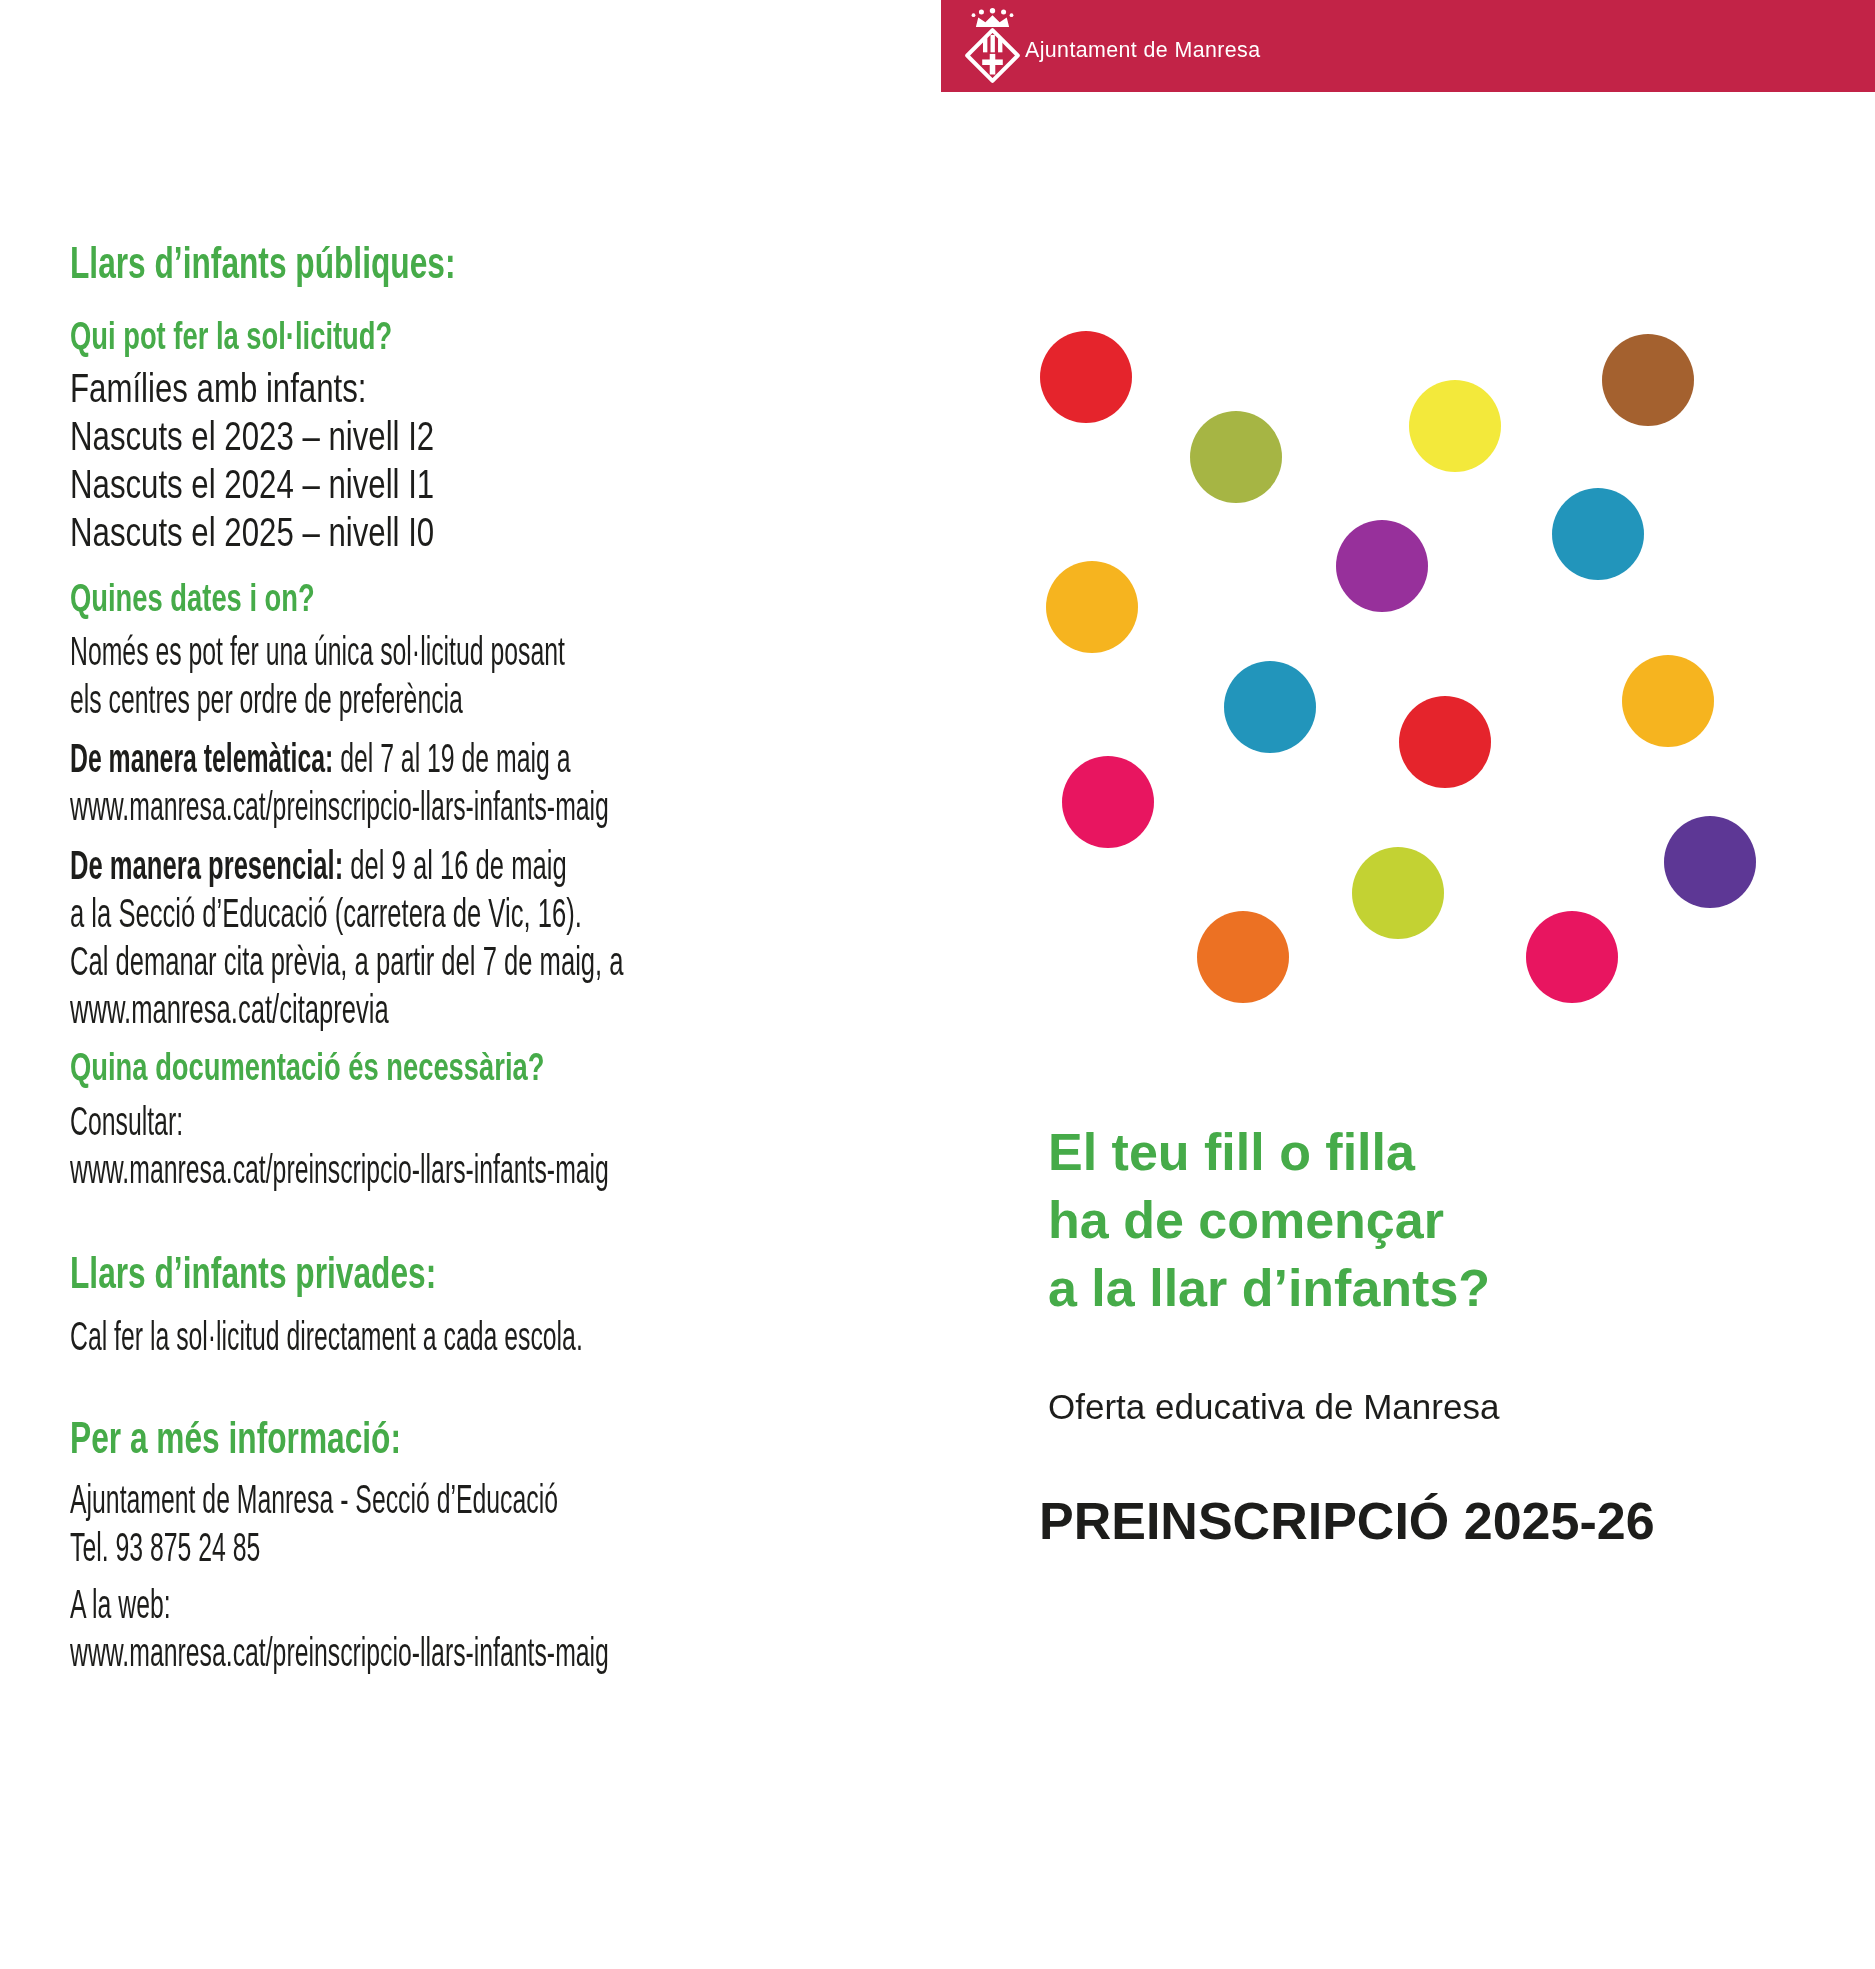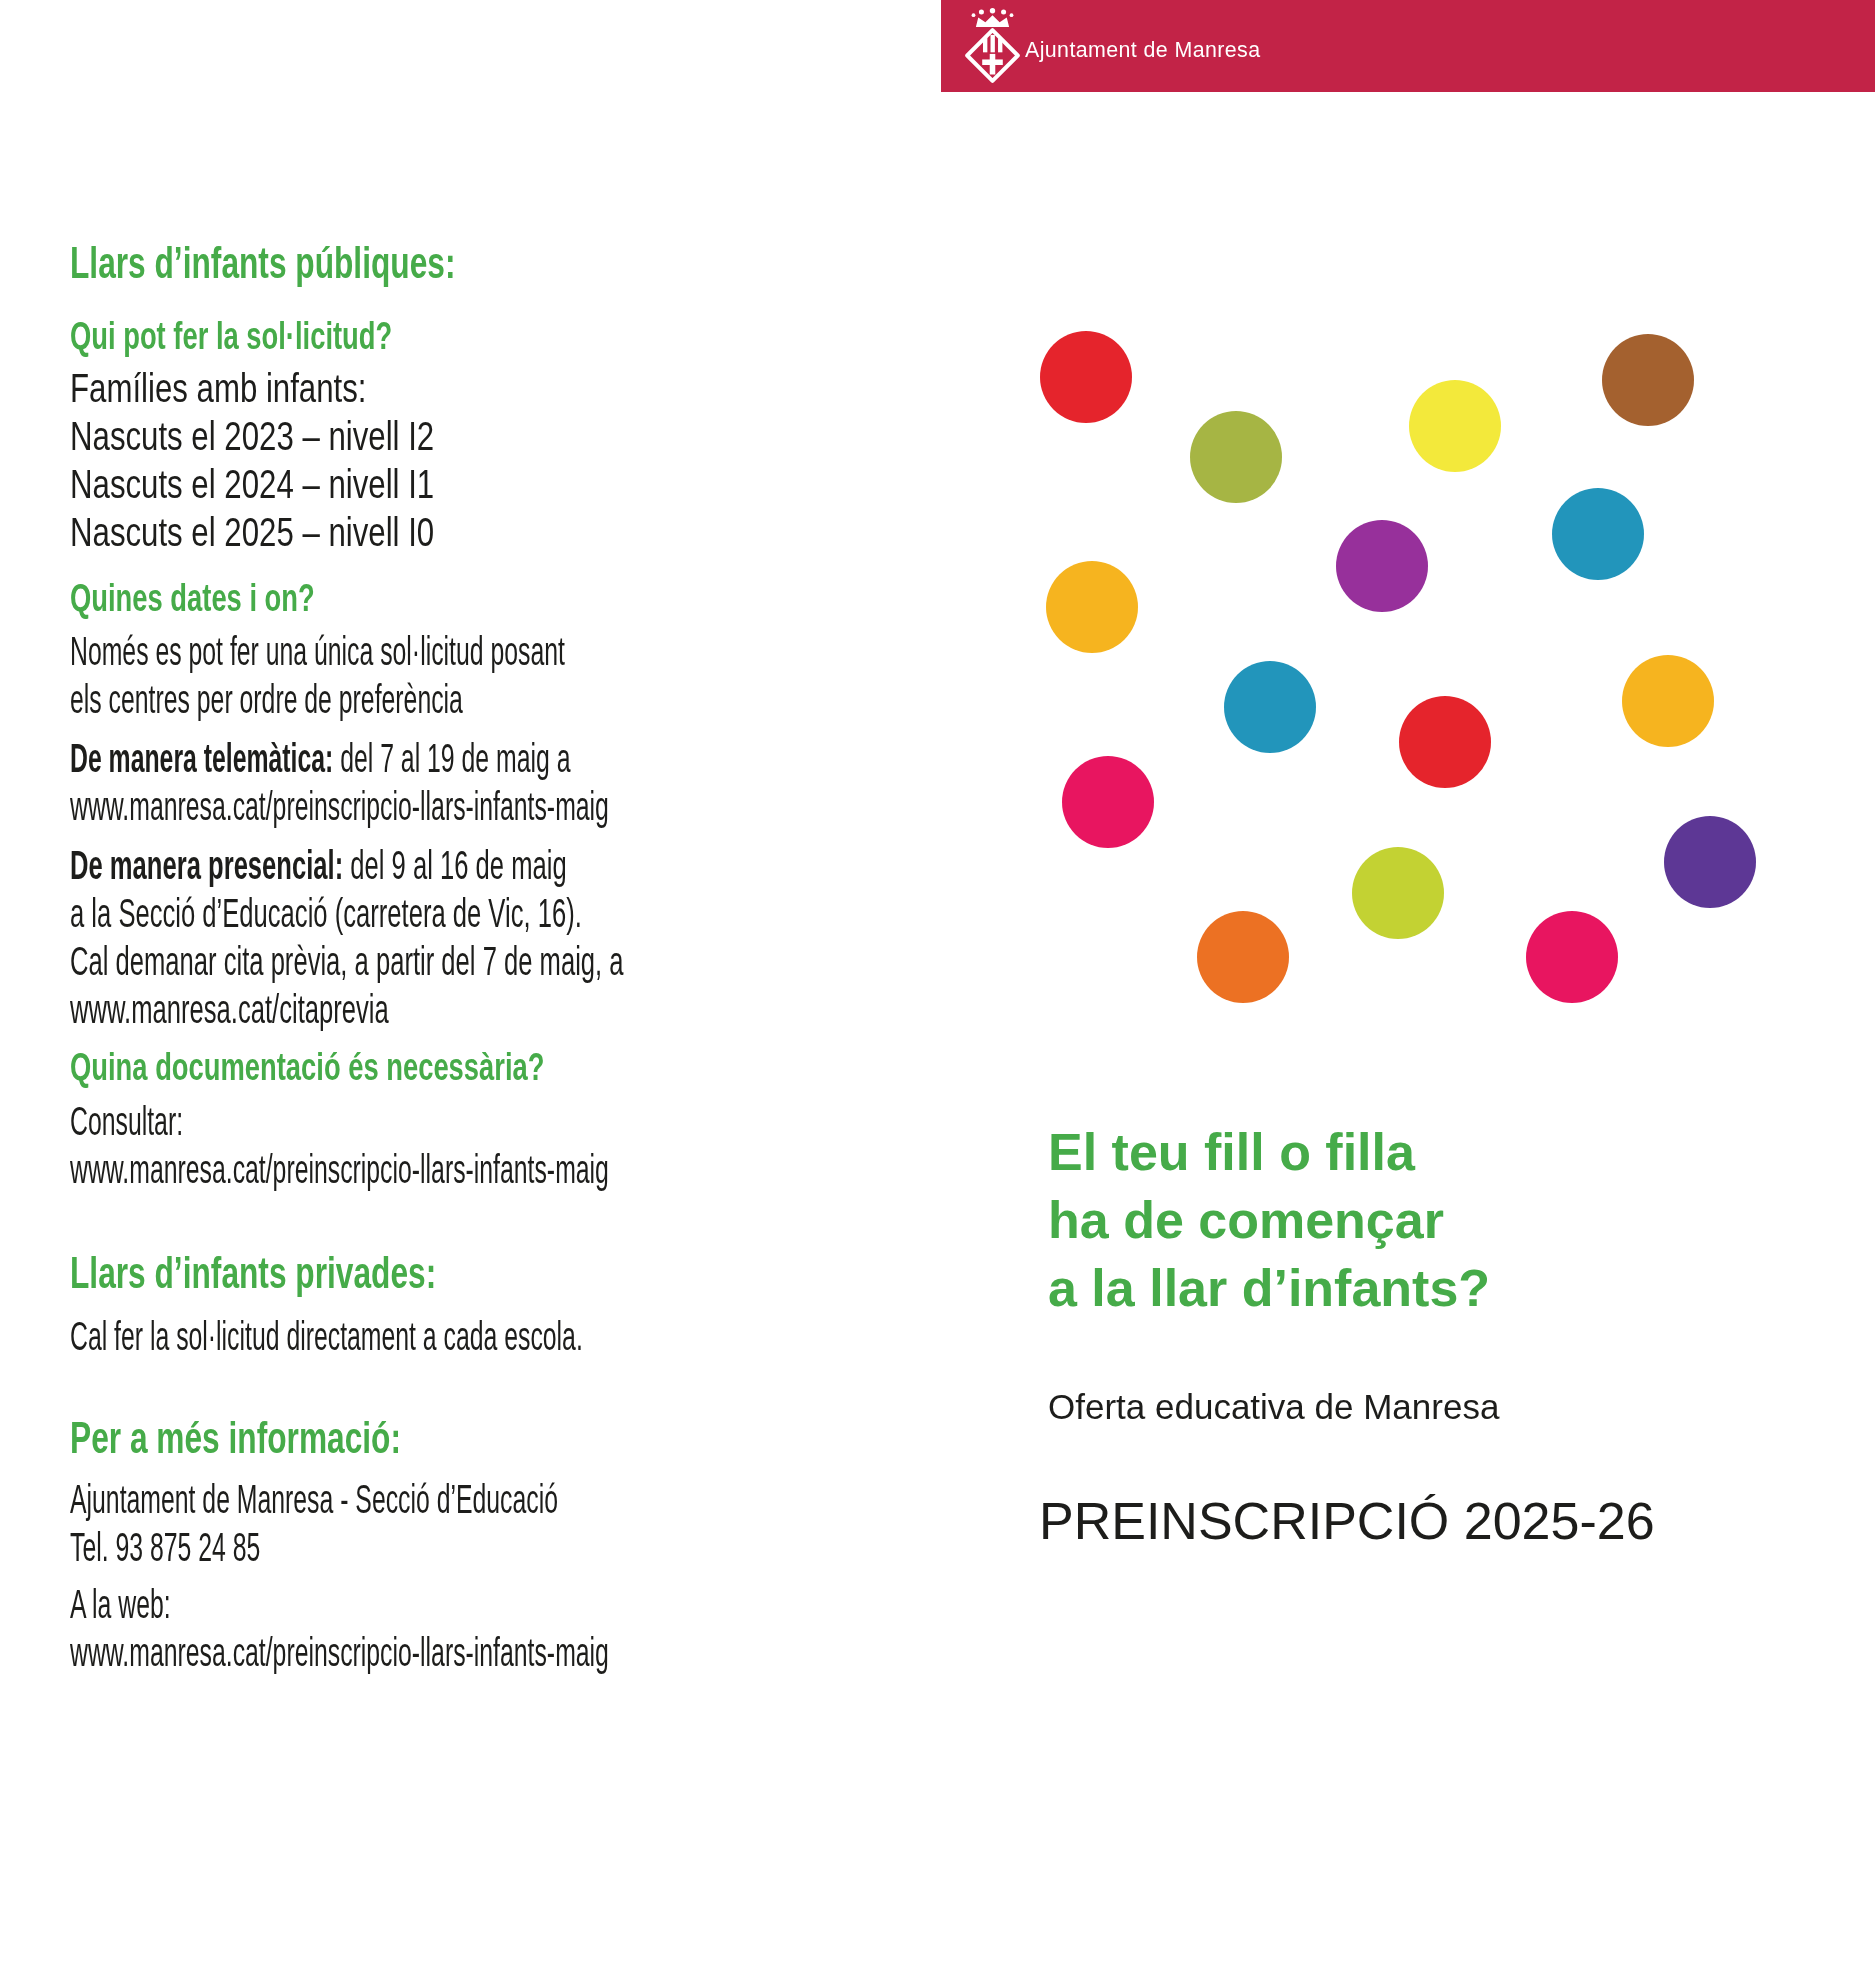--- a/index.html
+++ b/index.html
@@ -44,21 +44,21 @@
   .cx64{transform:scaleX(0.64);}
   .cx62{transform:scaleX(0.62);}
   .body-text b{font-weight:bold;}
 
   
   .main-title{
     font-size:52px;font-weight:bold;color:#46ab49;
     line-height:68px;white-space:pre-line;
   }
   .subtitle{font-size:35px;color:#1d1d1b;white-space:nowrap;}
-  .headline{font-size:52px;font-weight:normal;color:#1d1d1b;white-space:nowrap;}
+  .headline{font-size:52px;font-weight:bold;color:#1d1d1b;white-space:nowrap;}
 
   
   .dot{position:absolute;border-radius:50%;}
 </style>
 </head>
 <body>
 
 <div class="page">
 
   <div class="header-bar" style="background: rgb(194, 35, 71);">

